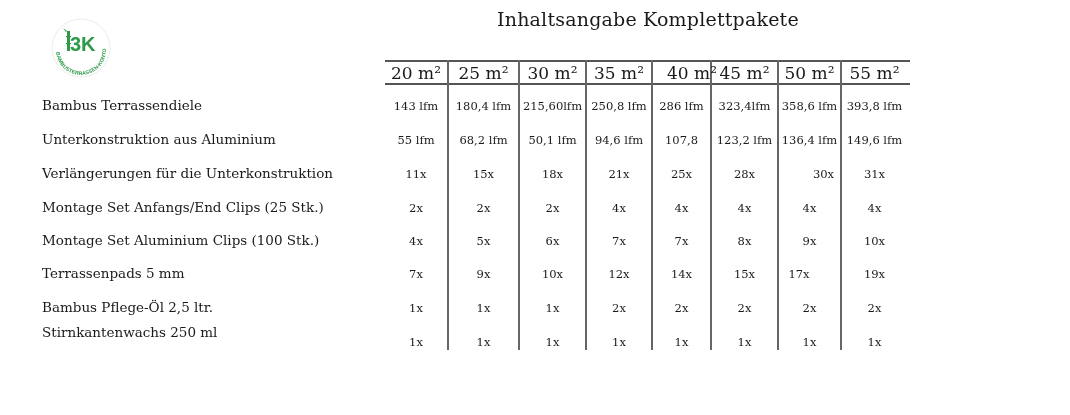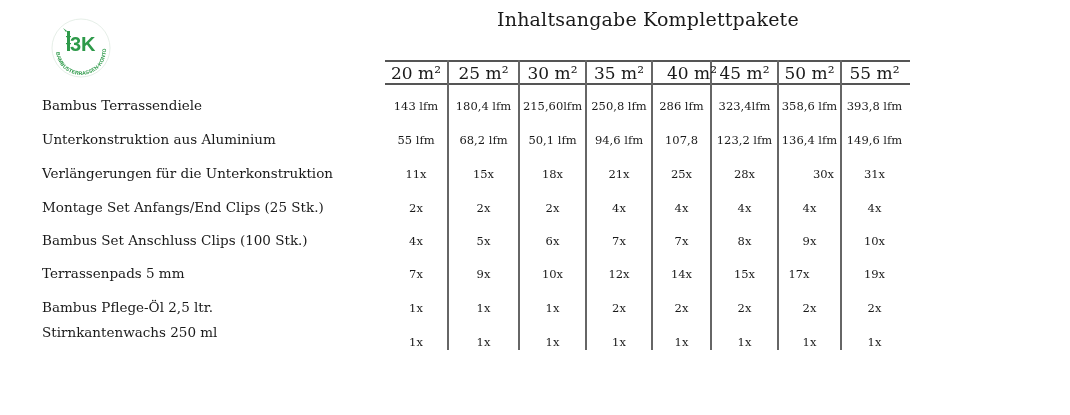--- a/index.html
+++ b/index.html
@@ -37,21 +37,21 @@
     </g>
     <text x="20" y="34" font-family="Liberation Sans, sans-serif" font-size="20" fill="#2e9a4a" font-weight="bold">3K</text>
   </svg>
 </div>
 
 <div class="labels">
   <div class="label" style="top:97px">Bambus Terrassendiele</div>
   <div class="label" style="top:131px">Unterkonstruktion aus Aluminium</div>
   <div class="label" style="top:165px">Verlängerungen für die Unterkonstruktion</div>
   <div class="label" style="top:199px">Montage Set Anfangs/End Clips (25 Stk.)</div>
-  <div class="label" style="top:232px">Bambus Set Anschluss Clips (100 Stk.)</div>
+  <div class="label" style="top:232px">Montage Set Aluminium Clips (100 Stk.)</div>
   <div class="label" style="top:265px">Terrassenpads 5 mm</div>
   <div class="label" style="top:299px">Bambus Pflege-Öl 2,5 ltr.</div>
   <div class="label" style="top:324px">Stirnkantenwachs 250 ml</div>
 </div>
 
 <div class="grid">
   <div class="hline" style="top:0"></div>
   <div class="hline" style="top:23px"></div>
 
   <div class="vline" style="left:62px"></div>

